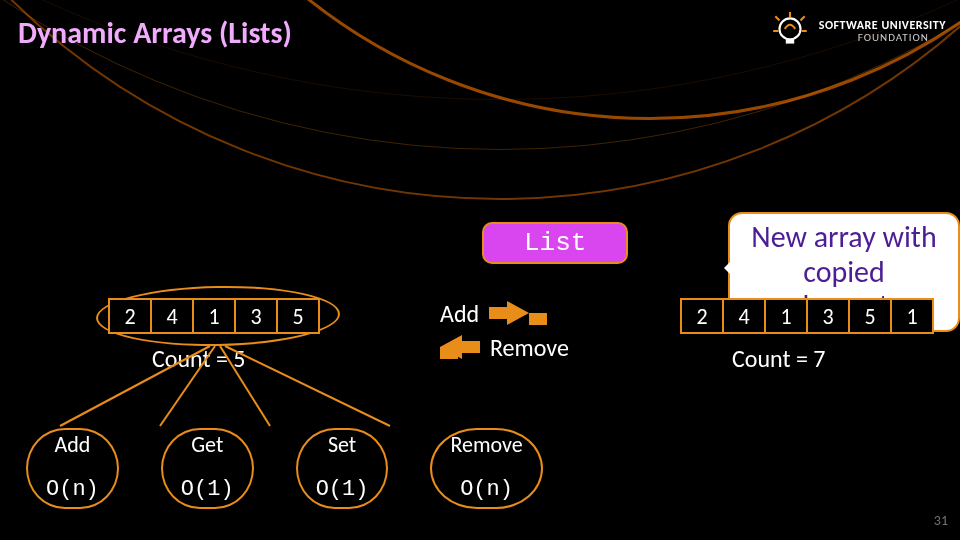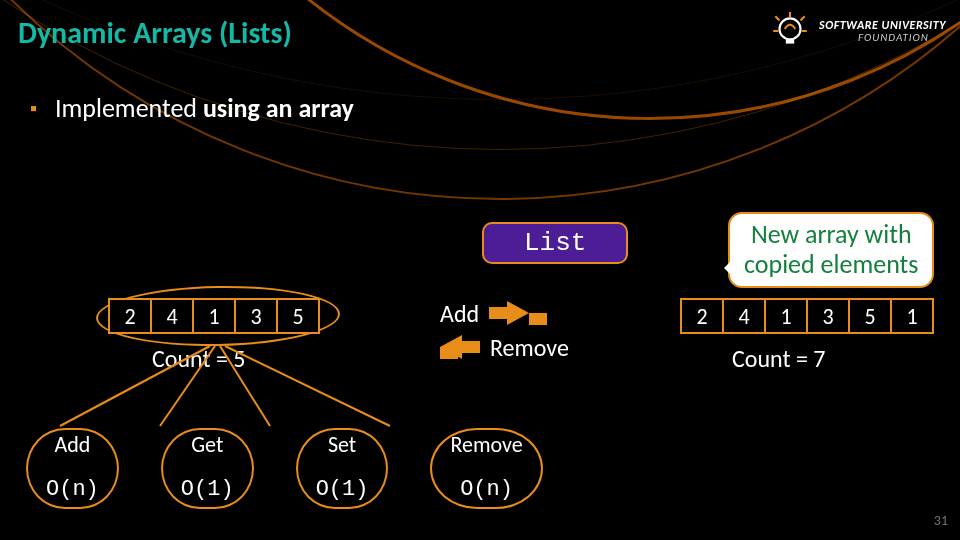--- a/index.html
+++ b/index.html
@@ -14,44 +14,44 @@
   .arc {
     position: absolute; border: 1px solid rgba(255,140,0,0.25);
     border-radius: 50%; pointer-events: none;
   }
   .arc1 { width: 1400px; height: 1400px; top: -1200px; left: -200px; border-width:2px; border-color: rgba(255,120,0,0.45);}
   .arc2 { width: 1800px; height: 1800px; top: -1650px; left: -400px; }
   .arc3 { width: 2200px; height: 2200px; top: -2100px; left: -600px; border-color: rgba(255,120,0,0.1);}
   .arc4 { width: 1100px; height: 1100px; top: -980px; left: 100px; border-width:3px; border-color: rgba(255,120,0,0.6);}
   .title {
     position: absolute; top: 14px; left: 18px;
-    font-size: 30px; font-weight: 700; color: #14b8a6;
+    font-size: 30px; font-weight: 700; color: #f0abfc;
   }
   .logo {
     position: absolute; top: 10px; right: 14px; display:flex; align-items:center; gap:8px;
   }
   .logo-bulb {
     width: 42px; height: 42px; position: relative;
   }
   .logo-bulb svg { width:42px; height:42px; }
-  .logo-text { line-height: 1.05; font-size: 12px; font-weight:700; letter-spacing:0.5px; color:#fff;font-style:italic; }
+  .logo-text { line-height: 1.05; font-size: 12px; font-weight:700; letter-spacing:0.5px; color:#fff; }
   .logo-text .sub { font-weight:400; font-size:11px; letter-spacing:1px; color:#ccc;padding-left:39px;}
   .bullets { position:absolute; top: 92px; left: 30px; font-size: 26px; }
   .bullets li { list-style:none; margin-bottom: 18px; }
   .bullets li::before { content:"▪"; color:#e88c1a; margin-right: 12px; font-size:20px; position:relative; top:-2px;}
   .list-label {
     position:absolute; top: 222px; left: 482px;
     font-family: "Consolas","Courier New",monospace; font-size:26px; color:#fff;
-    background:#4c1d95; border:2px solid #e88c1a; border-radius:10px;
+    background:#d946ef; border:2px solid #e88c1a; border-radius:10px;
     padding: 4px 40px;
   }
   
   .bubble {
     position:absolute; top: 212px; left: 728px;
-    background:#fff; color:#15803d; font-size:26px; text-align:center;
+    background:#fff; color:#4c1d95; font-size:30px; text-align:center;
     border:2px solid #e88c1a; border-radius:14px; padding:6px 14px; line-height:1.15;
   }
   .bubble::after{
     content:""; position:absolute; left:-14px; top:46px;
     border:8px solid transparent; border-right-color:#fff;
   }
   
   .array { position:absolute; display:flex; }
   .cell {
     width:44px; height:36px; border:2px solid #e88c1a; background:#000;
@@ -116,23 +116,20 @@
         <path d="M15 18 q5 -8 10 0" fill="none" stroke="#e88c1a" stroke-width="2"></path>
       </svg>
   </div>
   <div class="logo-text">
     <div>SOFTWARE UNIVERSITY</div>
     <div class="sub">FOUNDATION</div>
   </div>
 </div>
 
 <ul class="bullets">
-  <li>
-    <span>Implemented </span><b>using an array</b>
-  </li>
 </ul>
 
 <div class="list-label">List</div>
 
 <div class="bubble">
   <span>New array with</span><br>
   <span>copied elements</span>
 </div>
 
 <div class="ellipse ell1"></div>

